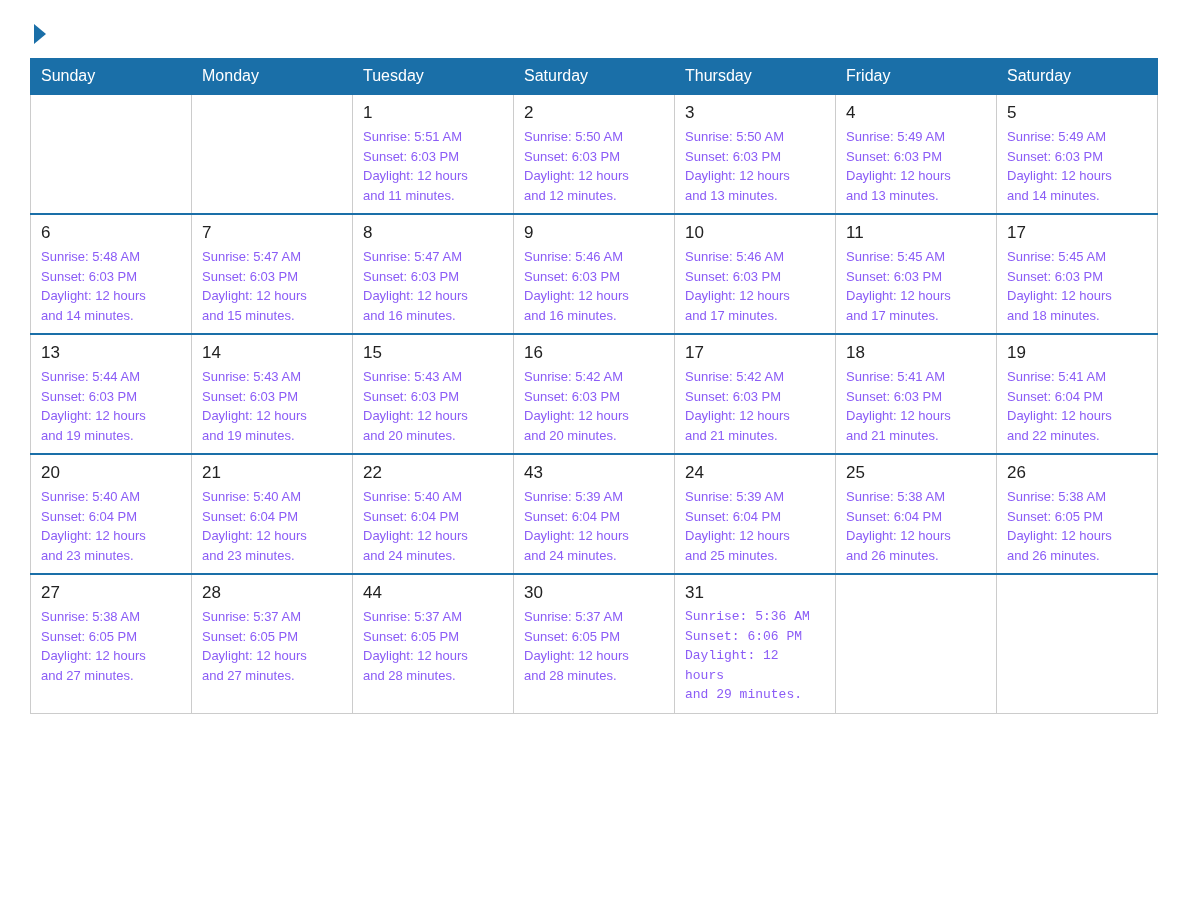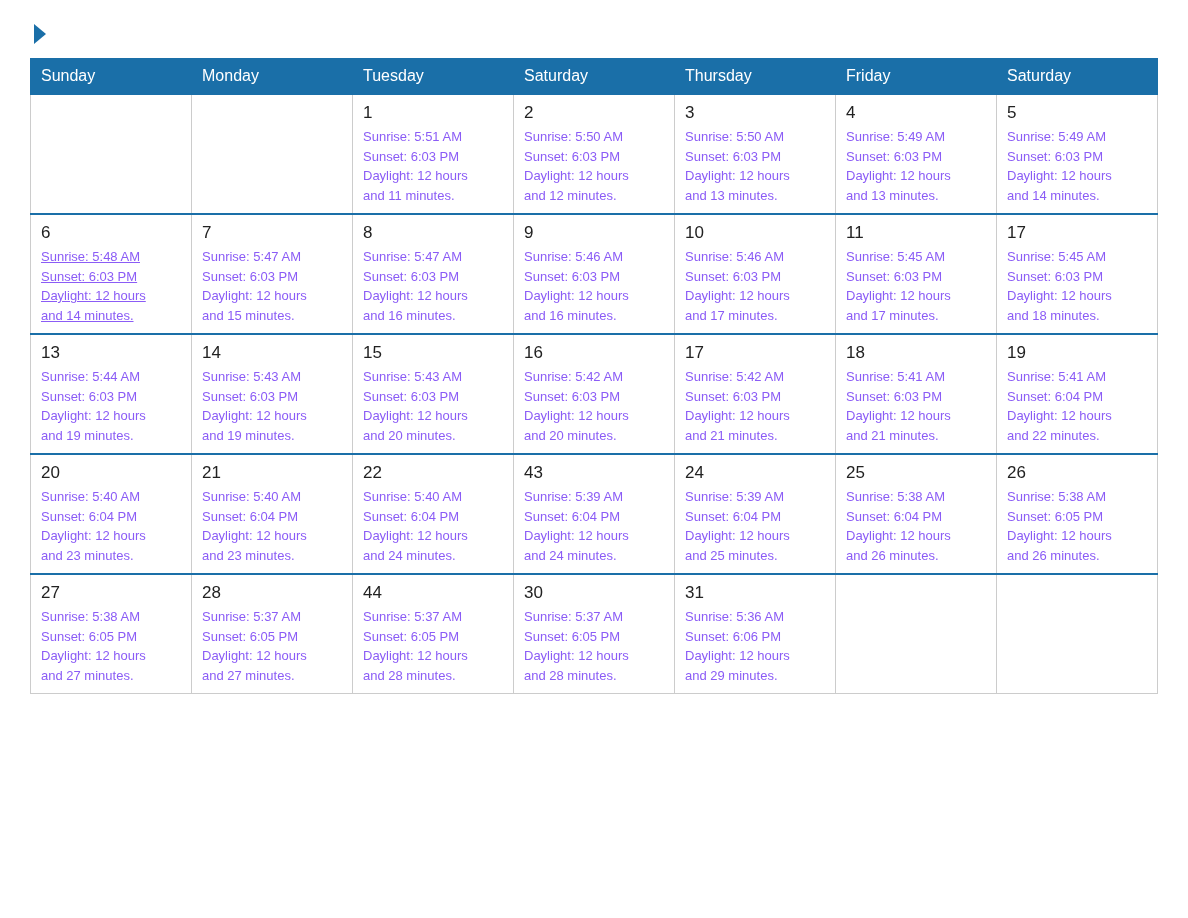--- a/index.html
+++ b/index.html
@@ -164,21 +164,21 @@
           <span class="day-number">5</span>
           <div class="day-info" style="white-space: pre-line;">Sunrise: 5:49 AM
 Sunset: 6:03 PM
 Daylight: 12 hours
 and 14 minutes.</div>
         </td>
       </tr>
       <tr>
         <td>
           <span class="day-number">6</span>
-          <div class="day-info" style="white-space: pre-line; text-decoration: underline;">Sunrise: 5:48 AM
+          <div class="day-info" style="white-space: pre-line;">Sunrise: 5:48 AM
 Sunset: 6:03 PM
 Daylight: 12 hours
 and 14 minutes.</div>
         </td>
         <td>
           <span class="day-number">7</span>
           <div class="day-info" style="white-space: pre-line;">Sunrise: 5:47 AM
 Sunset: 6:03 PM
 Daylight: 12 hours
 and 15 minutes.</div>
@@ -345,21 +345,21 @@
         </td>
         <td>
           <span class="day-number">30</span>
           <div class="day-info" style="white-space: pre-line;">Sunrise: 5:37 AM
 Sunset: 6:05 PM
 Daylight: 12 hours
 and 28 minutes.</div>
         </td>
         <td>
           <span class="day-number">31</span>
-          <div class="day-info" style="white-space: pre-line;">Sunrise: 5:36 AM
+          <div class="day-info" style="white-space: pre-line; font-family: Liberation Mono, monospace;">Sunrise: 5:36 AM
 Sunset: 6:06 PM
 Daylight: 12 hours
 and 29 minutes.</div>
         </td>
         <td></td>
         <td></td>
       </tr>
     </tbody>
 </table>
 

